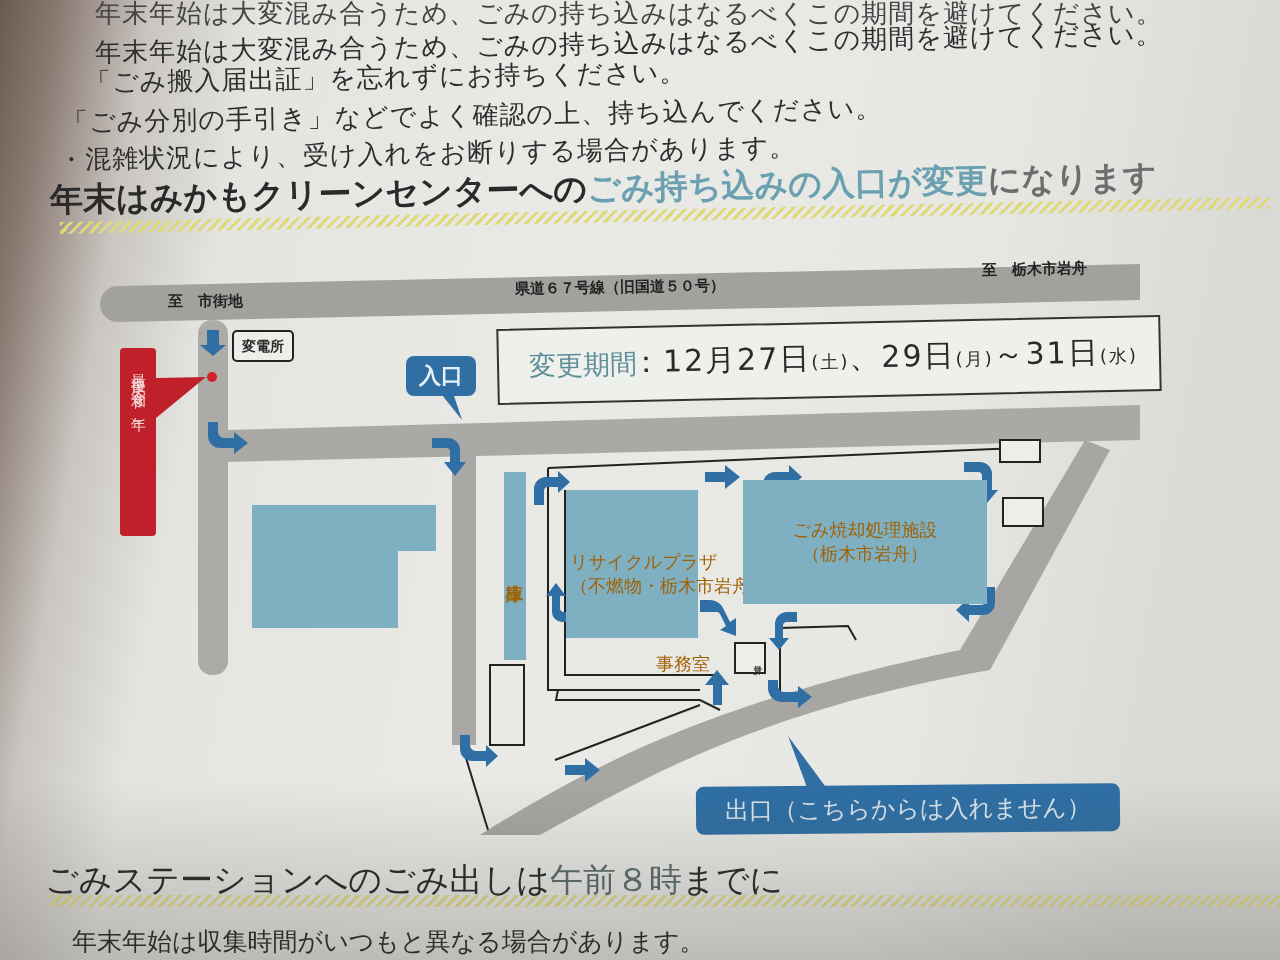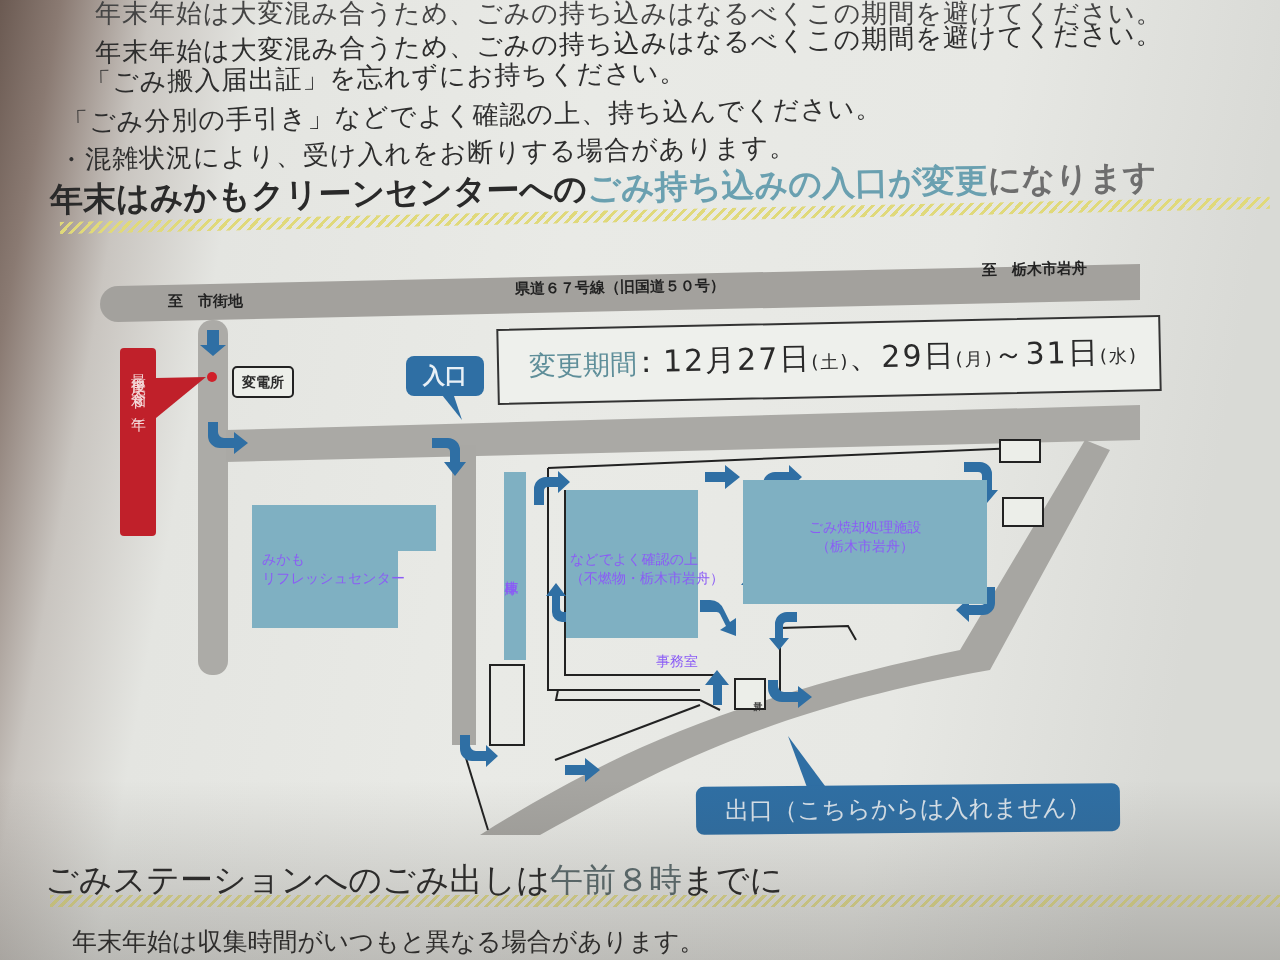--- a/index.html
+++ b/index.html
@@ -8,23 +8,23 @@
     font-family:"DejaVu Sans",sans-serif;color:#2b2b2b;}
   .shade{position:absolute;left:0;top:780px;width:1280px;height:180px;
     background:linear-gradient(180deg,rgba(0,0,0,0) 0,rgba(60,55,50,.25) 100%);pointer-events:none;}
   .line{position:absolute;font-size:26px;white-space:nowrap;color:#2e2e2e;letter-spacing:1px;}
   .heading{position:absolute;left:50px;top:178px;font-size:33px;white-space:nowrap;font-weight:bold;color:#2a2a2a;transform:rotate(-1.2deg);transform-origin:left;}
   .heading .hl{color:#6aa0b0;}
   .heading .tail{color:#6e6e6e;}
   .hatch{position:absolute;height:12px;background:repeating-linear-gradient(135deg,#e0d97a 0 3px,transparent 3px 7px);}
   .map{position:absolute;left:0;top:0;width:1280px;height:960px;}
   .road-label{position:absolute;font-size:15px;font-weight:bold;color:#222;white-space:nowrap;}
-  .box{position:absolute;border:2px solid #222;background:#eceee9;margin-top:36px;}
+  .box{position:absolute;border:2px solid #222;background:#eceee9;}
   .bld{position:absolute;background:#7fb0c2;}
-  .bld-label{position:absolute;font-size:14px;color:#8b5cf6;text-align:center;white-space:nowrap;line-height:1.35;}
+  .bld-label{position:absolute;font-size:18px;color:#a16207;text-align:center;white-space:nowrap;line-height:1.35;}
   .callout{position:absolute;background:#2f6fa4;color:#e8f0f6;border-radius:8px;}
   .redtag{position:absolute;left:120px;top:348px;width:36px;height:188px;background:#c0202a;border-radius:4px;color:#f4dada;font-size:15px;text-align:center;}
   .redtag span{display:block;writing-mode:vertical-rl;margin:14px auto 0;letter-spacing:4px;line-height:1;}
   .period{position:absolute;left:497px;top:322px;width:660px;height:72px;border:2px solid #333;background:#eef0ec;transform:rotate(-1.2deg);}
   .period .lbl{position:absolute;left:30px;top:18px;font-size:27px;color:#5e8e99;}
   .period .val{position:absolute;left:140px;top:14px;font-size:30px;color:#2a2a2a;letter-spacing:2px;}
   .period .val small{font-size:18px;}
   .section2{position:absolute;left:45px;top:858px;font-size:33px;white-space:nowrap;color:#2a2a2a;}
   .section2 .hl{color:#5d6d6f;}
   .sub{position:absolute;left:72px;top:925px;font-size:25px;color:#2a2a2a;white-space:nowrap;}
@@ -100,36 +100,35 @@
   <div class="road-label" style="left:168px;top:292px">至　市街地</div>
   <div class="road-label" style="left:515px;top:278px;transform:rotate(-1deg)">県道６７号線（旧国道５０号）</div>
   <div class="road-label" style="left:982px;top:260px;transform:rotate(-1deg)">至　栃木市岩舟</div>
 
   <div class="box" style="left:232px;top:330px;width:58px;height:28px;border-radius:5px;font-size:14px;font-weight:bold;text-align:center;line-height:28px">変電所</div>
 
   <div class="redtag">
       <span>最後尾（令和６年）</span>
     </div>
 
-  <div class="callout" style="left:406px;top:356px;width:78px;height:40px;font-size:22px;line-height:40px;text-align:center;font-weight:bold">入口</div>
+  <div class="callout" style="left:406px;top:356px;width:70px;height:40px;font-size:22px;line-height:40px;text-align:center;font-weight:bold">入口</div>
 
   <div class="period">
     <span class="lbl">変更期間</span>
     <span class="val" style="left:132px"><span>：12月27日</span><small>(土)</small><span>、29日</span><small>(月)</small><span>～31日</span><small>(水)</small></span>
   </div>
 
   <div class="bld" style="left:252px;top:505px;width:184px;height:46px"></div>
   <div class="bld" style="left:252px;top:550px;width:146px;height:78px"></div>
-  <div class="bld-label" style="left:262px;top:550px;text-align:left"><span>みかも</span><br><span>リフレッシュセンター</span></div>
 
   <div class="bld" style="left:504px;top:472px;width:22px;height:188px"></div>
   <div class="bld-label" style="left:502px;top:570px;writing-mode:vertical-rl">車庫棟</div>
 
   <div class="bld" style="left:566px;top:490px;width:132px;height:148px"></div>
-  <div class="bld-label" style="left:570px;top:550px;width:128px"><span>などでよく確認の上</span><br><span>（不燃物・栃木市岩舟）</span></div>
+  <div class="bld-label" style="left:570px;top:550px;width:128px"><span>リサイクルプラザ</span><br><span>（不燃物・栃木市岩舟）</span></div>
   <div class="bld-label" style="left:656px;top:652px">事務室</div>
 
   <div class="bld" style="left:743px;top:480px;width:244px;height:124px"></div>
   <div class="bld-label" style="left:790px;top:518px;width:150px"><span>ごみ焼却処理施設</span><br><span>（栃木市岩舟）</span></div>
 
   <div class="box" style="left:734px;top:642px;width:28px;height:28px;font-size:9px;writing-mode:vertical-rl;text-align:center">計量</div>
 
   <div class="callout" style="left:696px;top:785px;width:424px;height:48px;font-size:24px;line-height:48px;text-align:center;color:#d8e2ea;transform:rotate(-0.5deg)">出口（こちらからは入れません）</div>
 </div>
 

